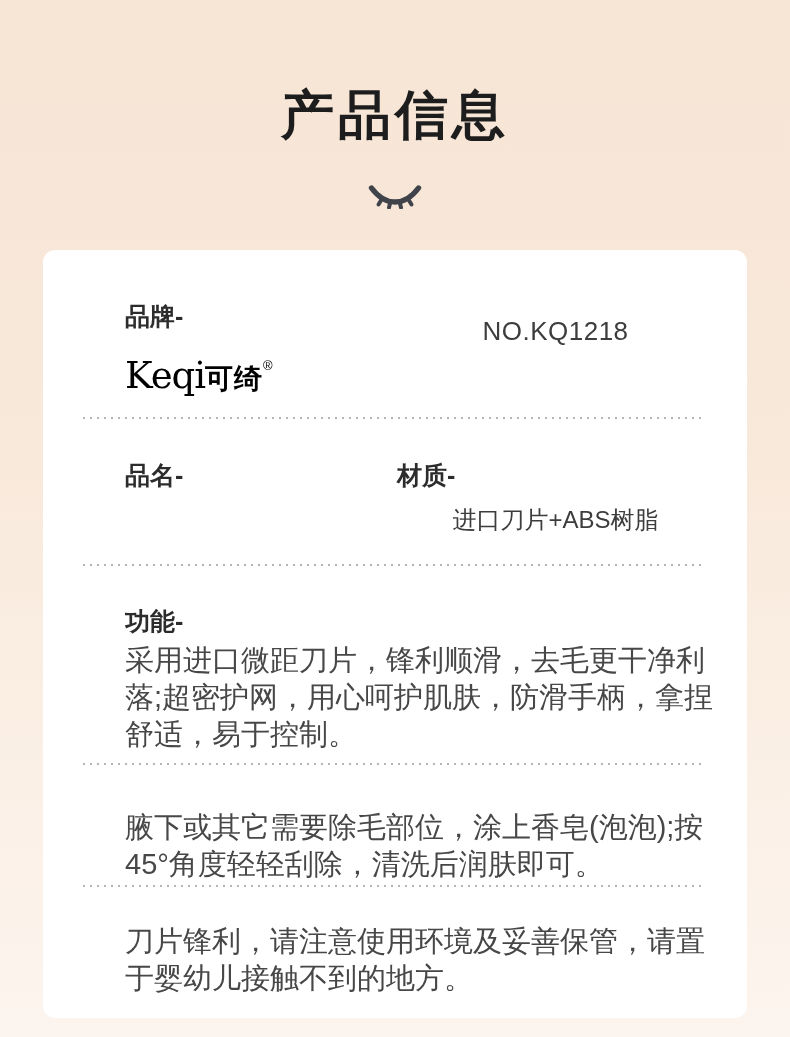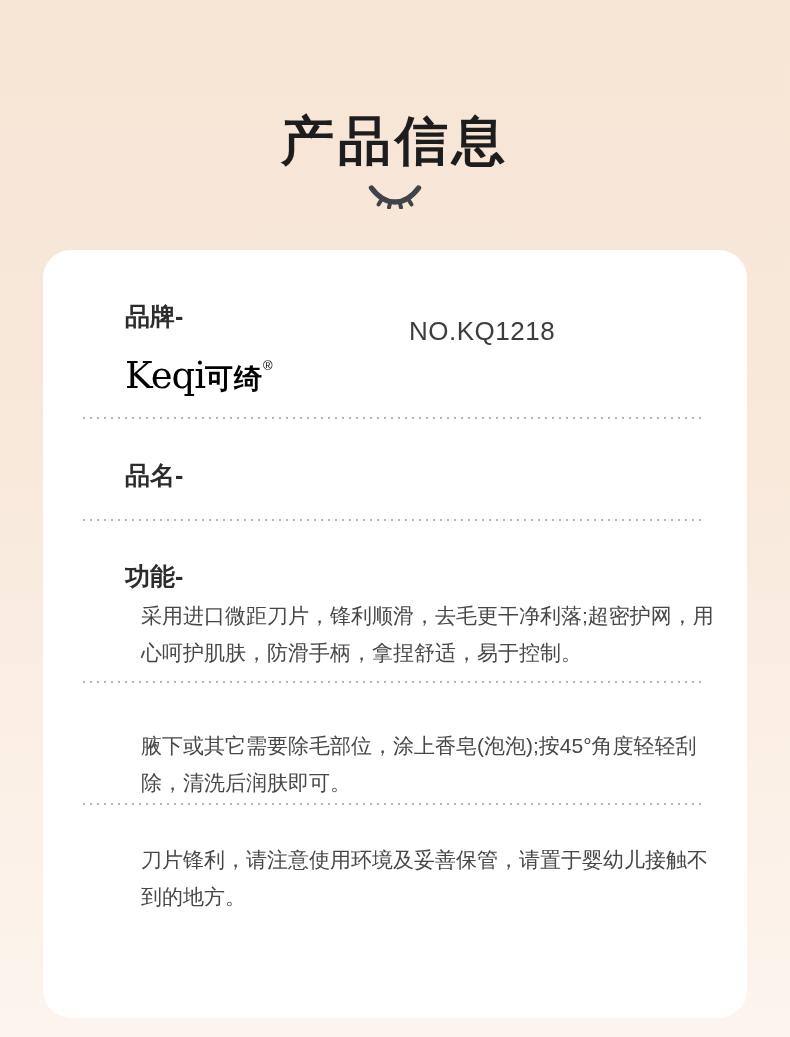--- a/index.html
+++ b/index.html
@@ -6,38 +6,38 @@
   .page {
     position: relative;
     width: 790px;
     height: 1037px;
     background: linear-gradient(180deg, #f7e5d5 0%, #f8e9db 45%, #fbf0e6 75%, #fcf4ee 100%);
     font-family: "Liberation Sans", sans-serif;
     overflow: hidden;
   }
   .page-title {
     position: absolute;
-    top: 106px; left: 0; right: 0;
+    top: 80px; left: 0; right: 0;
     text-align: center;
     font-size: 53px;
     font-weight: 700;
     letter-spacing: 4px;
     color: #1d1d1d;
   }
   .lash-wrap {
     position: absolute;
     top: 182px; left: 0; right: 0;
     display: flex; justify-content: center;
   }
   .card {
     position: absolute;
     left: 43px; top: 250px;
     width: 704px; height: 768px;
     background: #ffffff;
-    border-radius: 28px;
+    border-radius: 12px;
     box-sizing: border-box;
     padding: 0 45px 0 82px;
   }
   .divider {
     height: 2px;
     margin-left: -42px;
     background-image: repeating-linear-gradient(to right, #b5b5b5 0 2px, transparent 2px 7px);
   }
   .row-grid {
     display: grid;
@@ -70,28 +70,28 @@
   .brand-logo .reg {
     font-size: 13px;
     vertical-align: 18px;
   }
   .field-value {
     margin-top: 15px;
     font-size: 24px;
     line-height: 30px;
     color: #3d3d3d;
   }
-  .col-right .field-value { padding-left: 12px; }
+  .col-right .field-value { padding-left: 12px; text-align: center; }
   .model-value { font-size: 26px; letter-spacing: 0.5px; }
   .section-fn  { padding-top: 40px; padding-bottom: 10px; }
   .section-use { padding-top: 38px; padding-bottom: 2px; }
   .section-note{ padding-top: 30px; }
   .section-text {
-    margin: 6px -12px 0 16px;
-    font-size: 21px;
+    margin: 6px -12px 0 0;
+    font-size: 29px;
     line-height: 37px;
     color: #474747;
   }
 </style>
 </head>
 <body>
 
 <div class="page">
 
   <div class="page-title">产品信息</div>
@@ -119,20 +119,24 @@
         <div class="field-value model-value">NO.KQ1218</div>
       </div>
     </div>
 
     <div class="divider"></div>
 
     <div class="row-grid row-name">
       <div class="col-left">
         <div class="field-label">品名-</div>
       </div>
+      <div class="col-right">
+        <div class="field-label">材质-</div>
+        <div class="field-value">进口刀片+ABS树脂</div>
+      </div>
     </div>
 
     <div class="divider"></div>
 
     <div class="section-fn">
       <div class="field-label">功能-</div>
       <p class="section-text">采用进口微距刀片，锋利顺滑，去毛更干净利落;超密护网，用心呵护肌肤，防滑手柄，拿捏舒适，易于控制。</p>
     </div>
 
     <div class="divider"></div>

